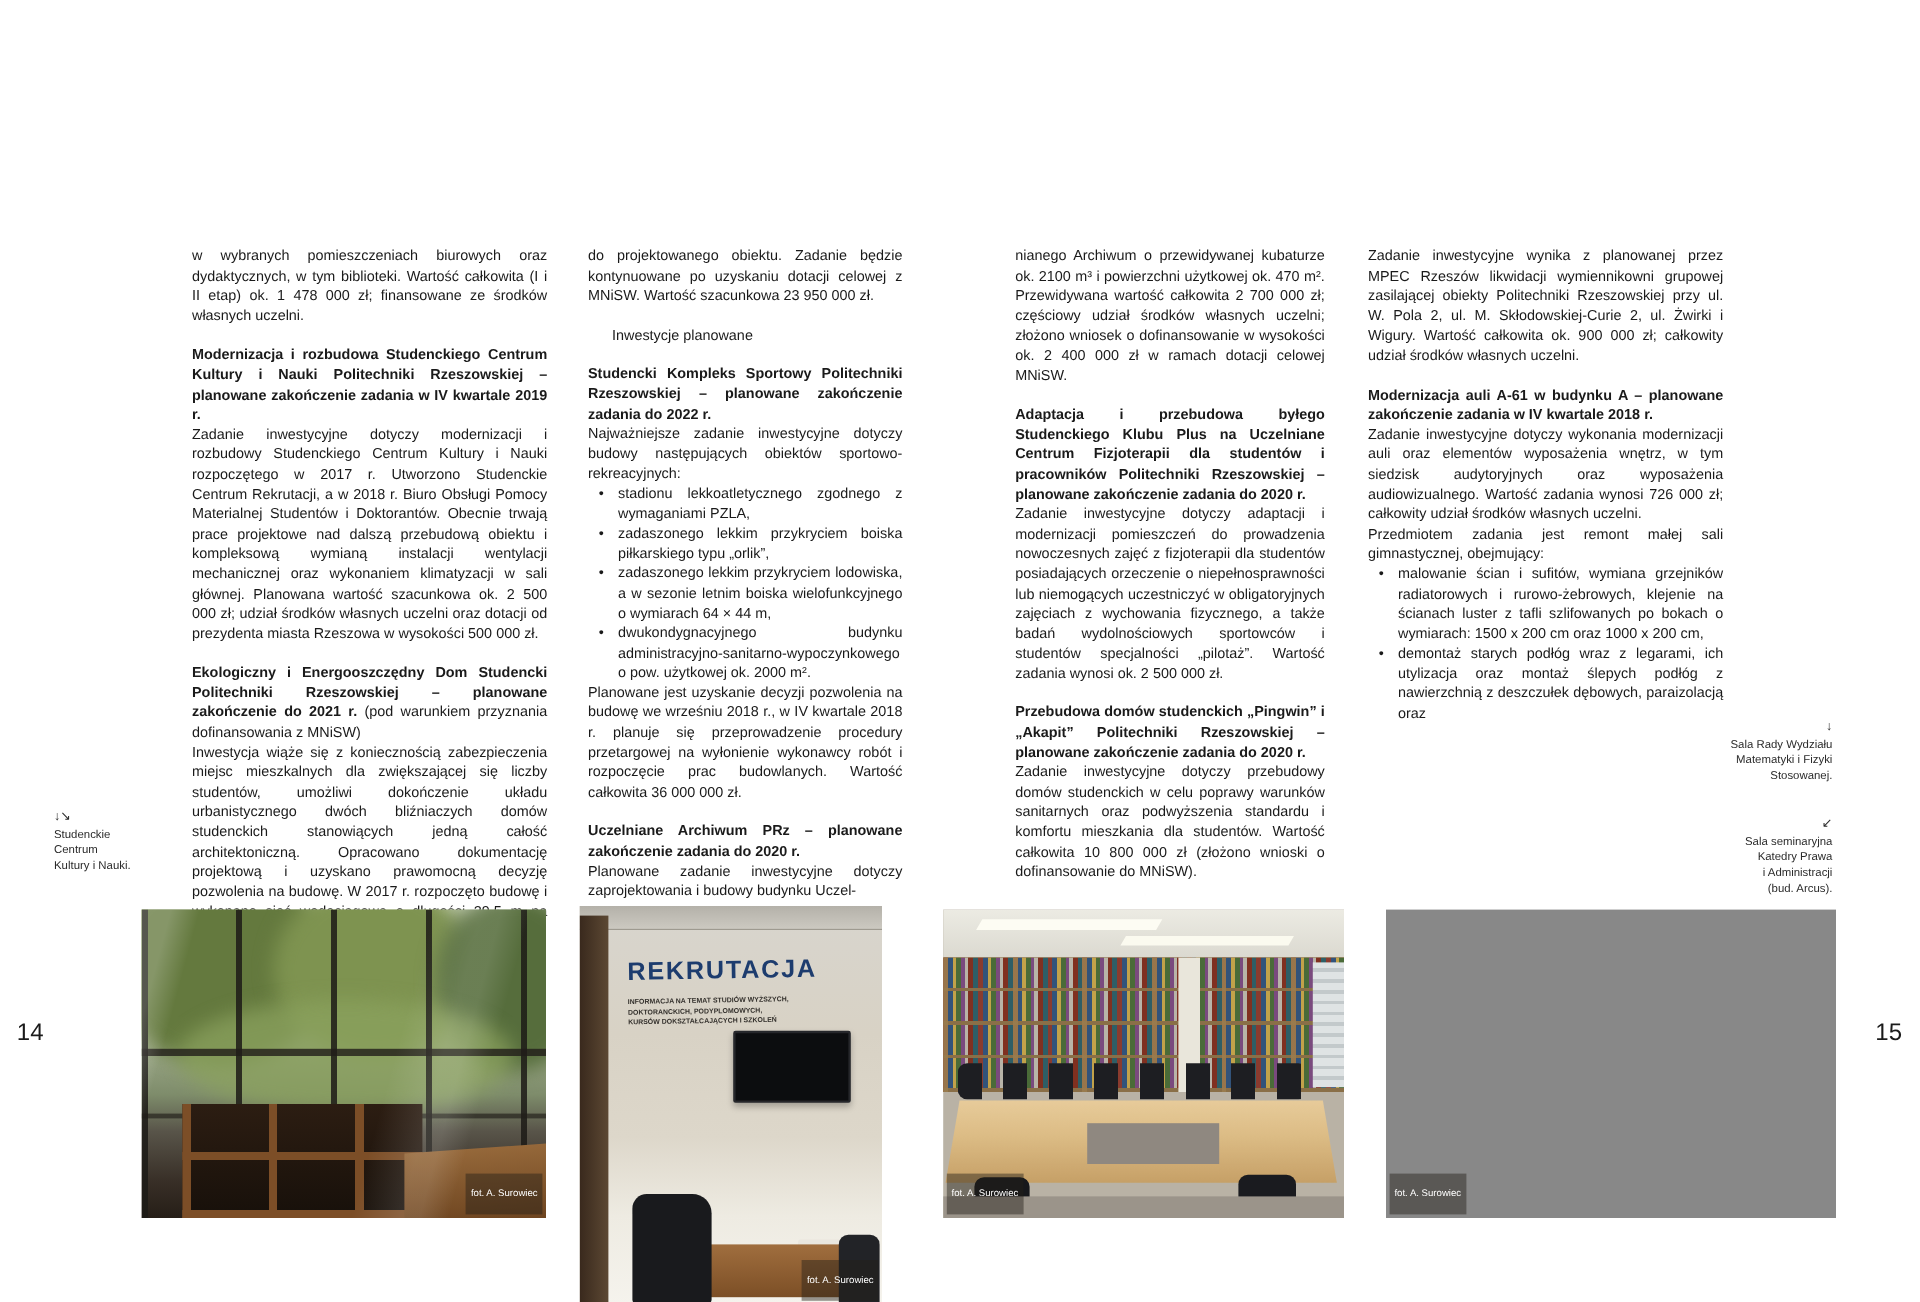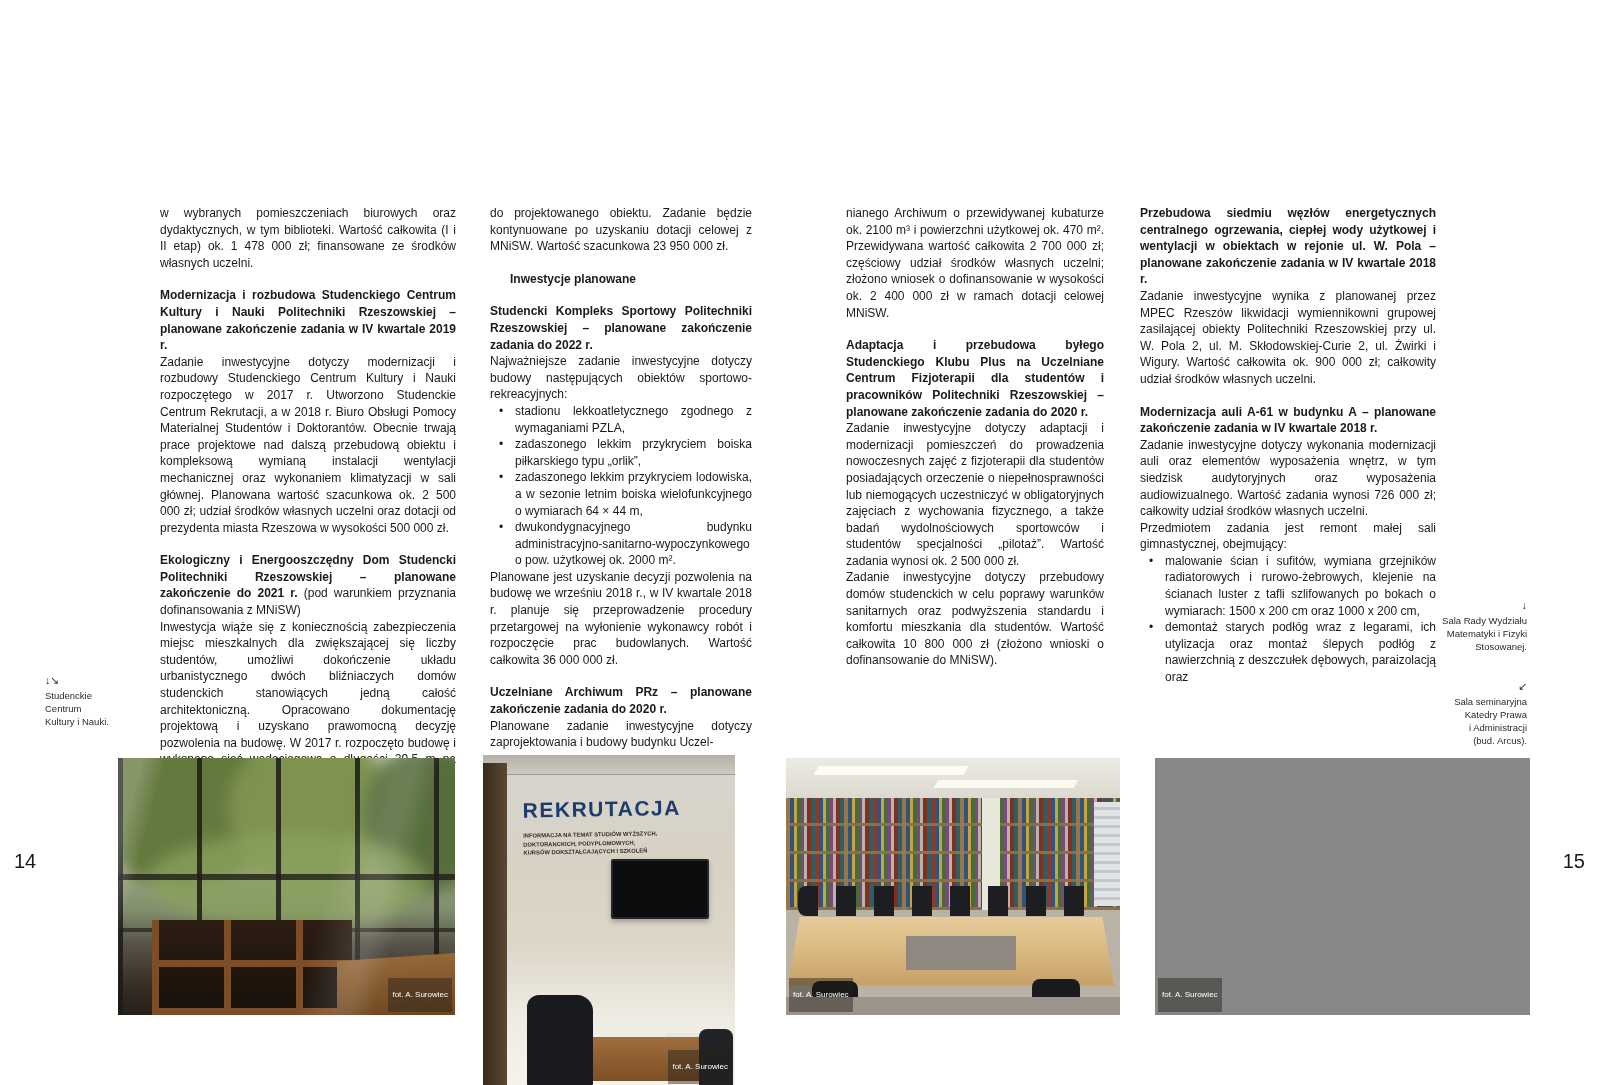--- a/index.html
+++ b/index.html
@@ -10,21 +10,21 @@
   
   .col { position:absolute; top:205px; z-index:1; font-size:12px; line-height:16.6px;
          color:#1a1a1a; text-align:justify; }
   .col-1 { left:160px;  width:296px; }
   .col-2 { left:490px;  width:262px; }
   .col-3 { left:846px;  width:258px; }
   .col-4 { left:1140px; width:296px; }
   .p  { text-align:justify; }
   .h  { font-weight:bold; text-align:justify; }
   .h .normal { font-weight:normal; }
-  .sub { font-weight:bold;padding-left:20px; }
+  .sub { font-weight:normal;padding-left:20px; }
   .gap { margin-top:16px; }
   ul.bullets { list-style:none; }
   ul.bullets li { position:relative; padding-left:25px; text-align:justify; }
   ul.bullets li::before { content:"•"; position:absolute; left:9px; top:0; }
 
   
   .mnote { position:absolute; z-index:3; font-size:9.5px; line-height:13px; color:#2a2a2a; }
   .mnote .arrow { font-size:10.5px; margin-bottom:2px; color:#2a2a2a; }
   .mnote-left { left:45px; top:674px; text-align:left; width:100px; }
   .mnote-right-top { right:73px; top:599px; text-align:right; width:110px; }
@@ -172,25 +172,25 @@
     </ul>
     <p class="p">Planowane jest uzyskanie decyzji pozwolenia na budowę we wrześniu 2018 r., w IV kwartale 2018 r. planuje się przeprowadzenie procedury przetargowej na wyłonienie wykonawcy robót i rozpoczęcie prac budowlanych. Wartość całkowita 36 000 000 zł.</p>
     <p class="h gap">Uczelniane Archiwum PRz – planowane zakończenie zadania do 2020 r.</p>
     <p class="p">Planowane zadanie inwestycyjne dotyczy zaprojektowania i budowy budynku Uczel-</p>
   </section>
 
   <section class="col col-3">
     <p class="p">nianego Archiwum o przewidywanej kubaturze ok. 2100 m³ i powierzchni użytkowej ok. 470 m². Przewidywana wartość całkowita 2 700 000 zł; częściowy udział środków własnych uczelni; złożono wniosek o dofinansowanie w wysokości ok. 2 400 000 zł w ramach dotacji celowej MNiSW.</p>
     <p class="h gap">Adaptacja i przebudowa byłego Studenckiego Klubu Plus na Uczelniane Centrum Fizjoterapii dla studentów i pracowników Politechniki Rzeszowskiej – planowane zakończenie zadania do 2020 r.</p>
     <p class="p">Zadanie inwestycyjne dotyczy adaptacji i modernizacji pomieszczeń do prowadzenia nowoczesnych zajęć z fizjoterapii dla studentów posiadających orzeczenie o niepełnosprawności lub niemogących uczestniczyć w obligatoryjnych zajęciach z wychowania fizycznego, a także badań wydolnościowych sportowców i studentów specjalności „pilotaż”. Wartość zadania wynosi ok. 2 500 000 zł.</p>
+    <p class="h gap">Przebudowa domów studenckich „Pingwin” i „Akapit” Politechniki Rzeszowskiej – planowane zakończenie zadania do 2020 r.</p>
     <p class="p">Zadanie inwestycyjne dotyczy przebudowy domów studenckich w celu poprawy warunków sanitarnych oraz podwyższenia standardu i komfortu mieszkania dla studentów. Wartość całkowita 10 800 000 zł (złożono wnioski o dofinansowanie do MNiSW).</p>
   </section>
 
   <section class="col col-4">
-    <p class="h">Przebudowa siedmiu węzłów energetycznych centralnego ogrzewania, ciepłej wody użytkowej i wentylacji w obiektach w rejonie ul. W. Pola – planowane zakończenie zadania w IV kwartale 2018 r.</p>
     <p class="p">Zadanie inwestycyjne wynika z planowanej przez MPEC Rzeszów likwidacji wymiennikowni grupowej zasilającej obiekty Politechniki Rzeszowskiej przy ul. W. Pola 2, ul. M. Skłodowskiej-Curie 2, ul. Żwirki i Wigury. Wartość całkowita ok. 900 000 zł; całkowity udział środków własnych uczelni.</p>
     <p class="h gap">Modernizacja auli A-61 w budynku A – planowane zakończenie zadania w IV kwartale 2018 r.</p>
     <p class="p">Zadanie inwestycyjne dotyczy wykonania modernizacji auli oraz elementów wyposażenia wnętrz, w tym siedzisk audytoryjnych oraz wyposażenia audiowizualnego. Wartość zadania wynosi 726 000 zł; całkowity udział środków własnych uczelni.</p>
     <p class="p">Przedmiotem zadania jest remont małej sali gimnastycznej, obejmujący:</p>
     <ul class="bullets">
       <li>malowanie ścian i sufitów, wymiana grzejników radiatorowych i rurowo-żebrowych, klejenie na ścianach luster z tafli szlifowanych po bokach o wymiarach: 1500 x 200 cm oraz 1000 x 200 cm,</li>
       <li>demontaż starych podłóg wraz z legarami, ich utylizacja oraz montaż ślepych podłóg z nawierzchnią z deszczułek dębowych, paraizolacją oraz</li>
     </ul>
   </section>
 

